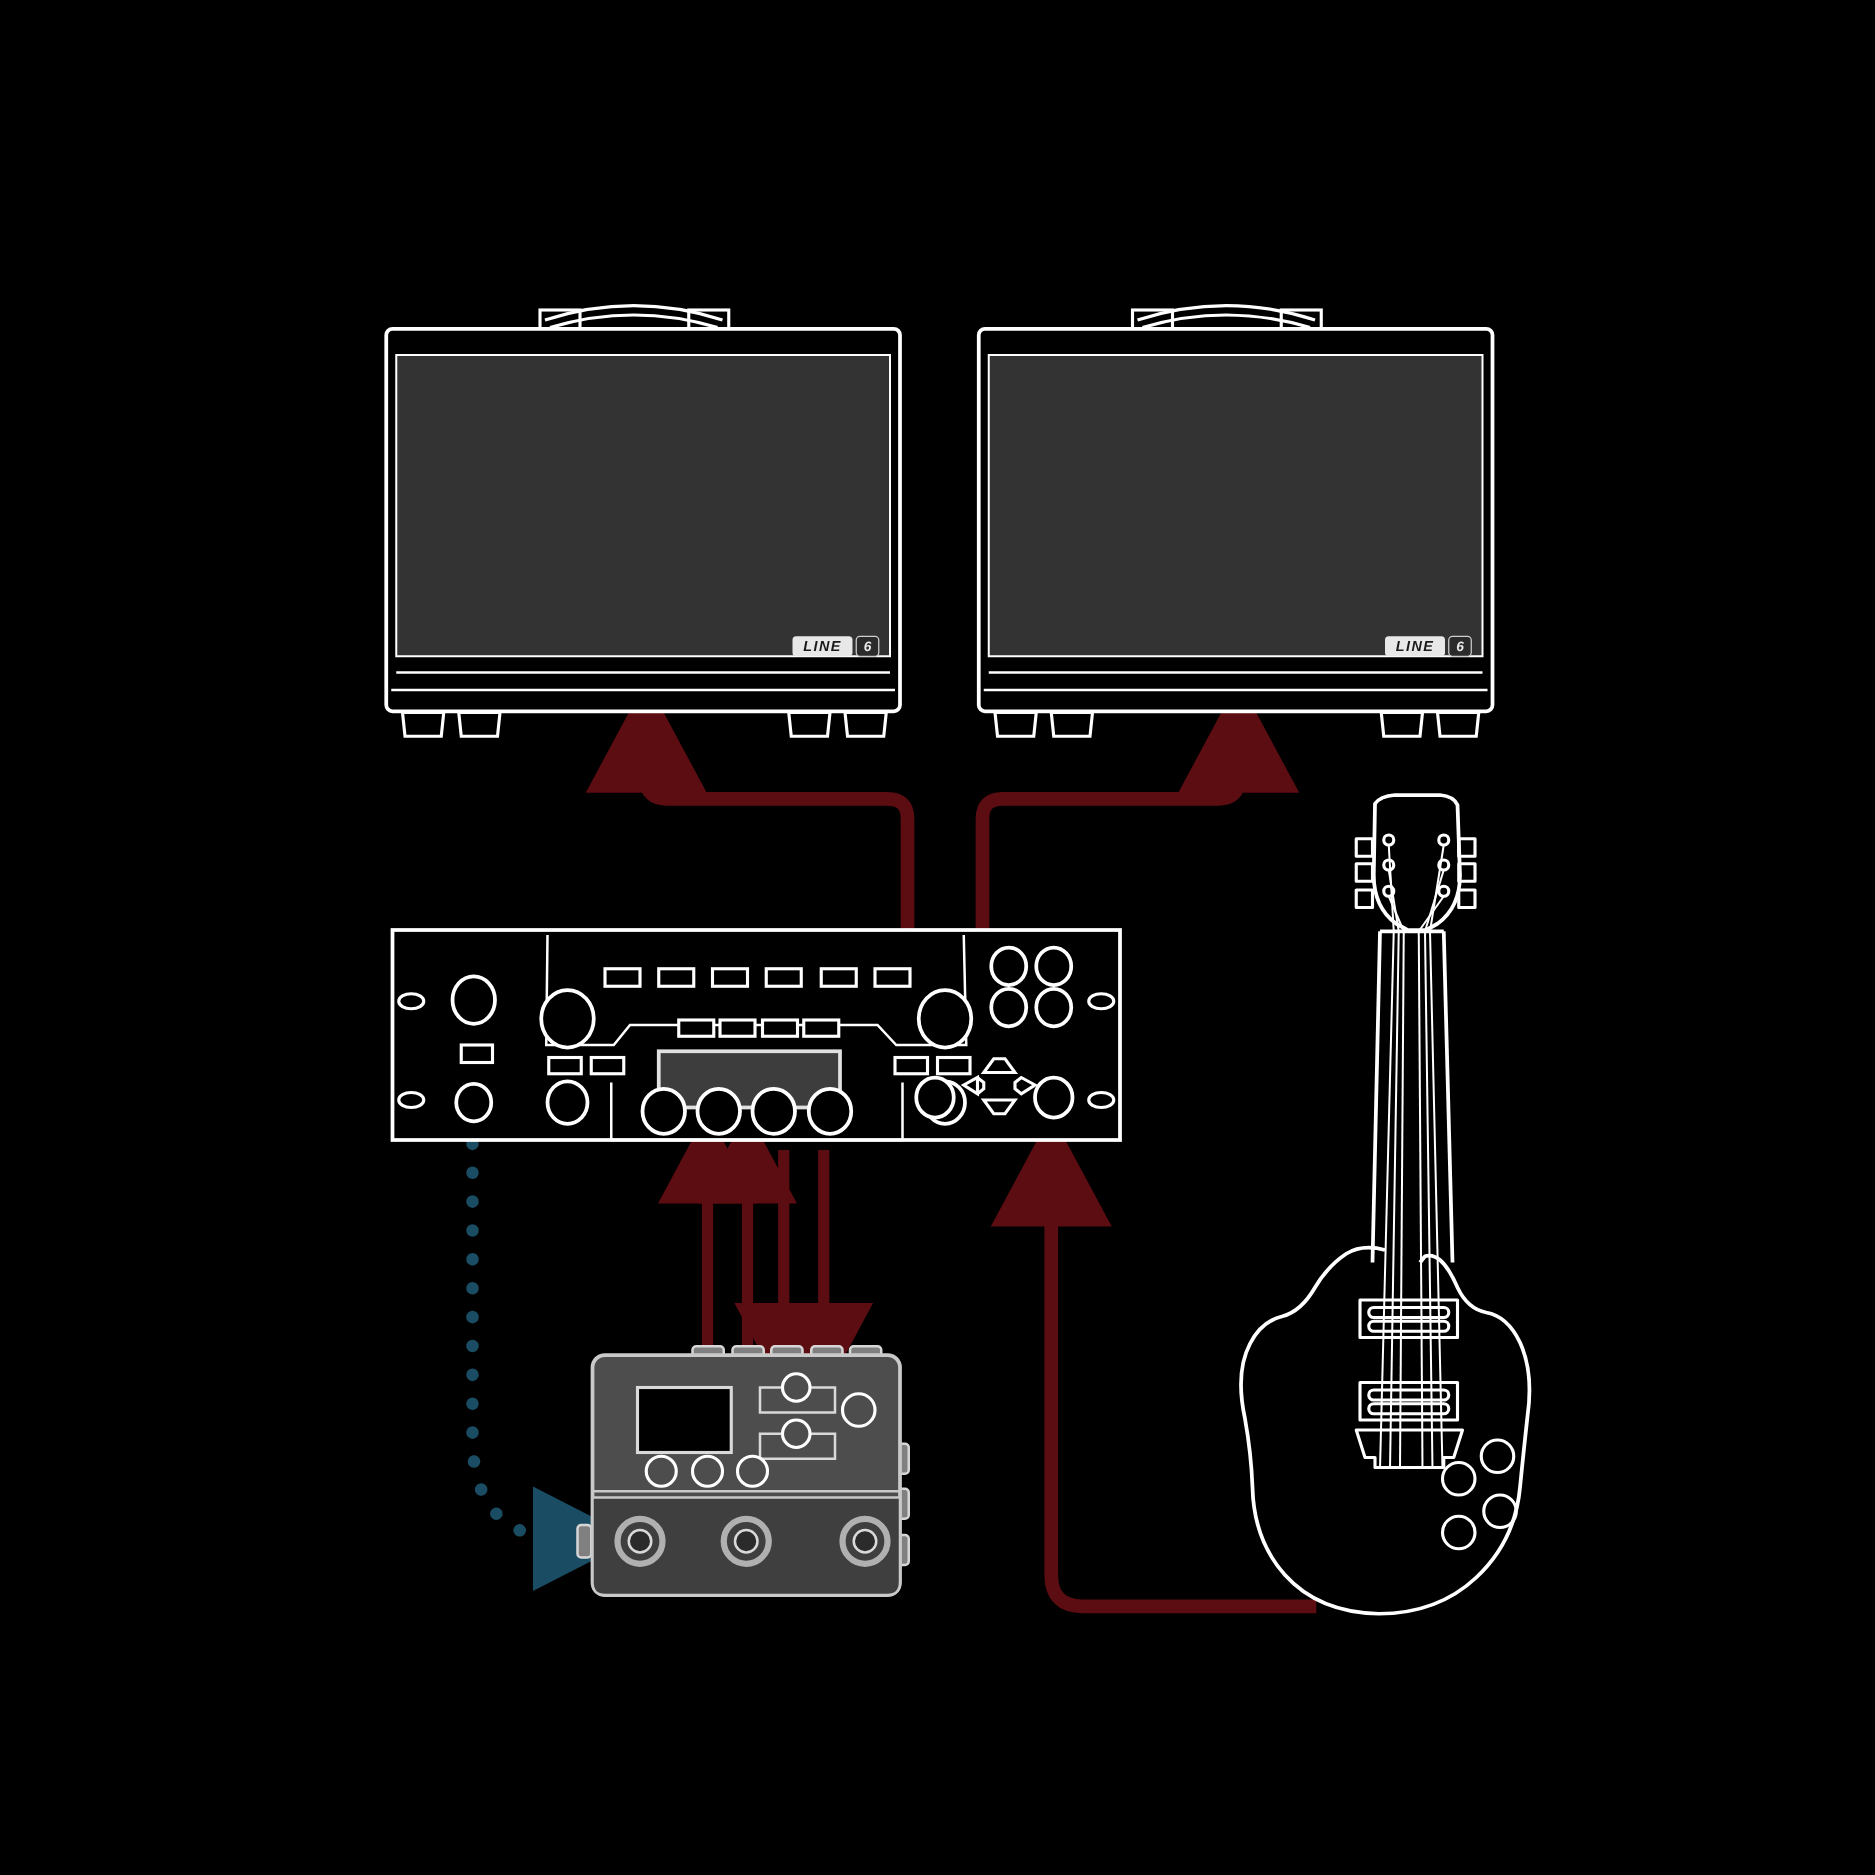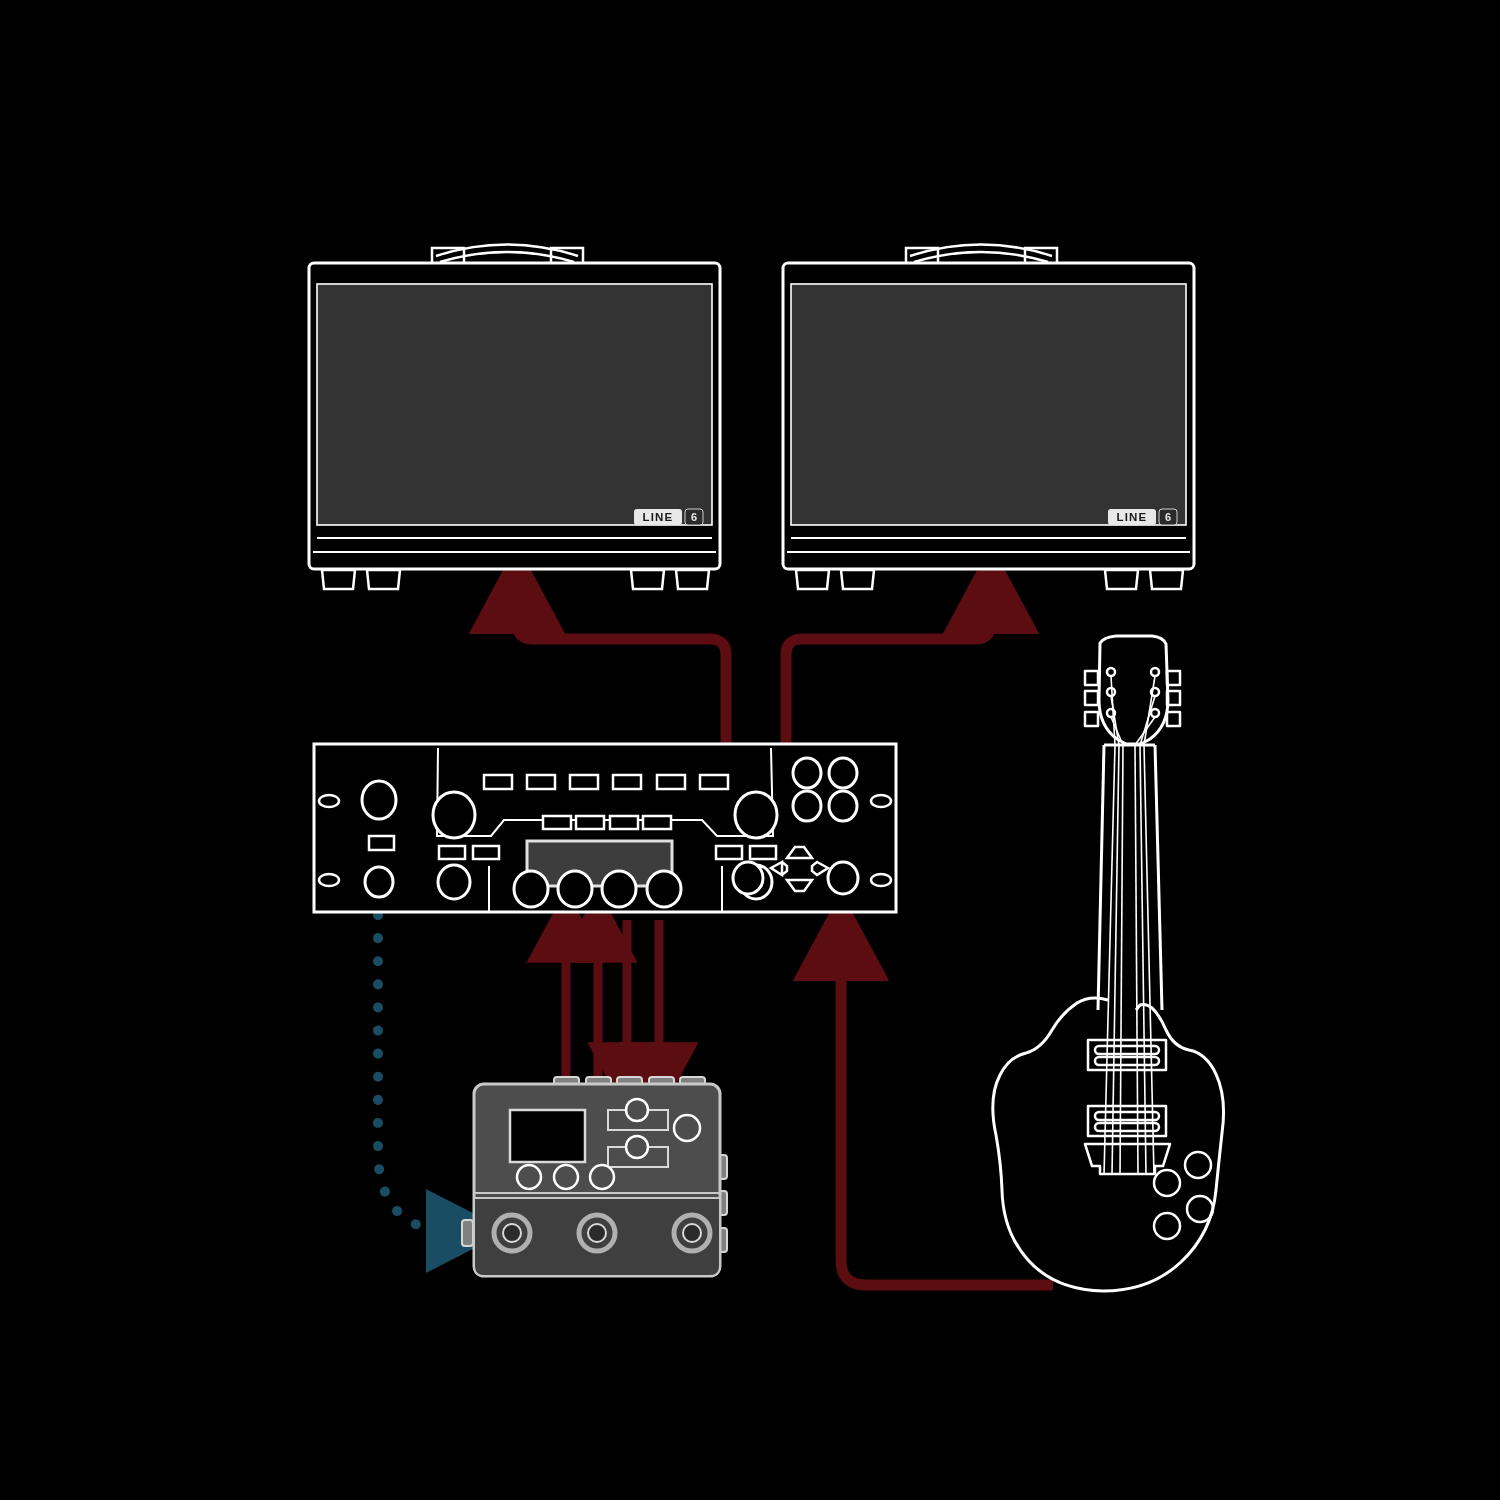--- a/index.html
+++ b/index.html
@@ -1,19 +1,19 @@
 <!DOCTYPE html>
 <html><head>
 <meta charset="utf-8">
 <title>Signal Flow Diagram</title>
 <style>
   html,body{margin:0;padding:0;background:#000;}
   body{width:1500px;height:1500px;overflow:hidden;
        font-family:"Liberation Sans", sans-serif;}
-  #stage{position:relative;width:1500px;height:1108px;background:#c4b5fd;}
+  #stage{position:relative;width:1500px;height:1108px;background:#c4b5fd;font-style:italic;}
   svg{display:block;}
 </style>
 </head>
 <body>
 
 <div id="stage">
 
   <svg width="1500" height="1500" viewBox="0 0 1500 1500">
 
     <defs>

